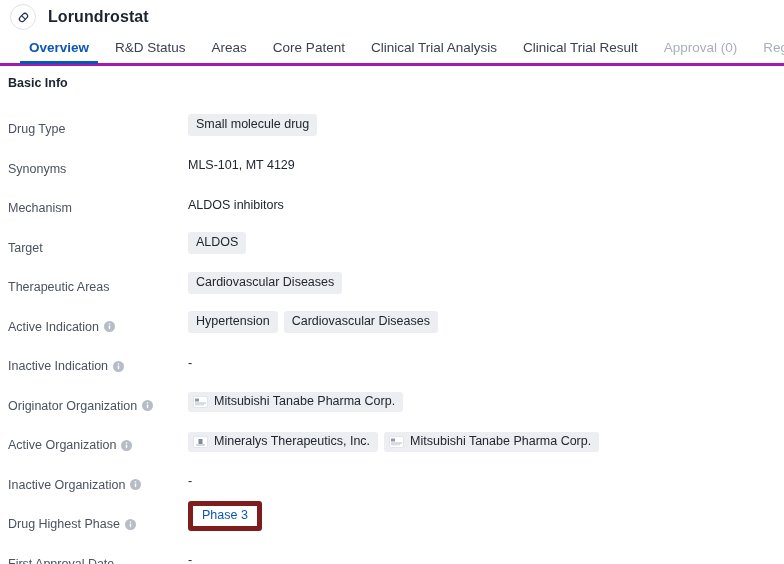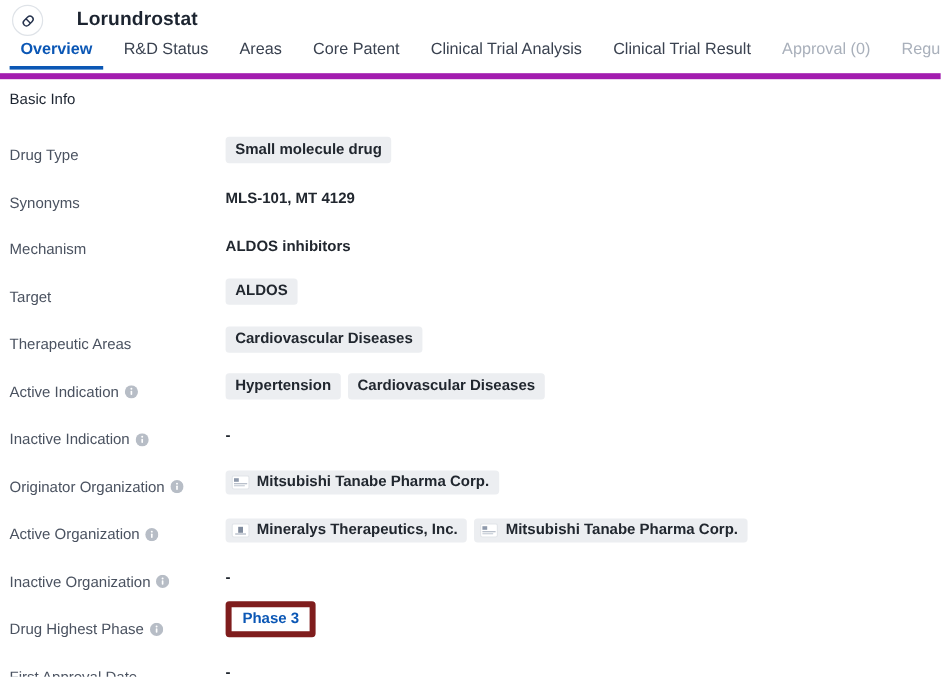--- a/index.html
+++ b/index.html
@@ -21,35 +21,35 @@
   .drug-avatar {
     width:26px; height:26px;
     border-radius:50%;
     border:1px solid #dfe3e8;
     background:#ffffff;
     display:flex; align-items:center; justify-content:center;
     flex:0 0 auto;
   }
   .drug-avatar svg { display:block; }
   .drug-title {
-    margin-left:28px;
+    margin-left:12px;
     font-size:16px;
     font-weight:bold;
     color:#1c2430;
     letter-spacing:0.1px;
   }
 
   
   .tabbar {
     position:relative;
     display:flex;
-    align-items:flex-start;
+    align-items:flex-end;
     height:32px;
-    padding-left:4px;
-    border-bottom:5px solid #a21caf;
+    padding-left:16px;
+    border-bottom:3px solid #a21caf;
   }
   .tab {
     position:relative;
     font-size:13.5px;
     color:#3a4250;
     padding:0 13px 9px 13px;
     white-space:nowrap;
     cursor:pointer;
     line-height:1;
   }
@@ -65,21 +65,21 @@
     background:#0b57b5;
   }
   .tab.disabled {
     color:#a9b0bb;
     cursor:default;
   }
 
   
   .section-title {
     font-size:12.5px;
-    font-weight:normal;
+    font-weight:bold;
     color:#1c2430;
     padding:10px 0 6px 8px;
   }
 
   
   .rows { padding-left:8px; }
   .row {
     display:flex;
     align-items:flex-end;
     height:39.5px;
@@ -100,21 +100,20 @@
     flex:0 0 auto;
   }
   .row-value {
     flex:1 1 auto;
     display:flex;
     align-items:center;
     flex-wrap:wrap;
     gap:6px;
     padding-top:2px;
     min-height:20px;
-    font-weight:bold;
   }
 
   .plain-text {
     font-size:12.5px;
     color:#21272f;
     line-height:1.1;
   }
   .dash {
     font-size:12.5px;
     color:#21272f;

